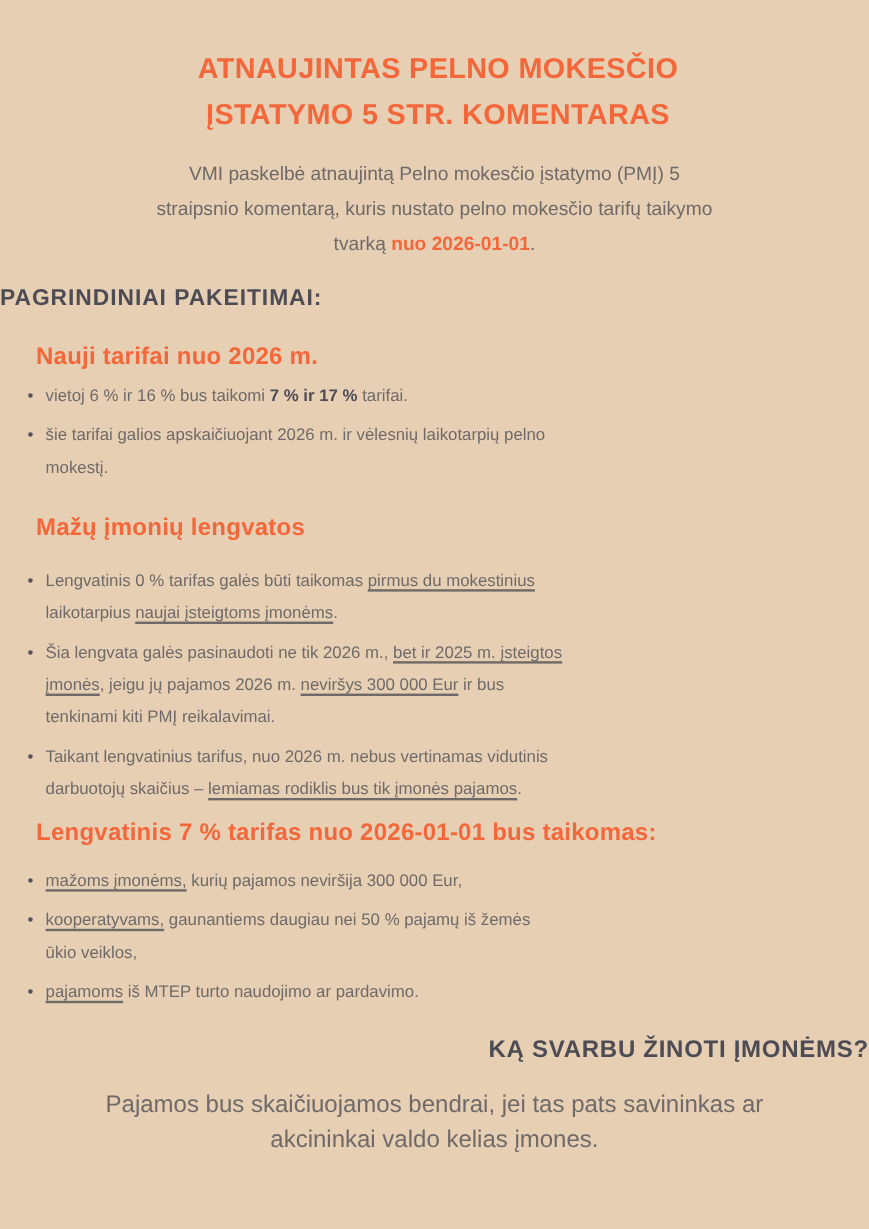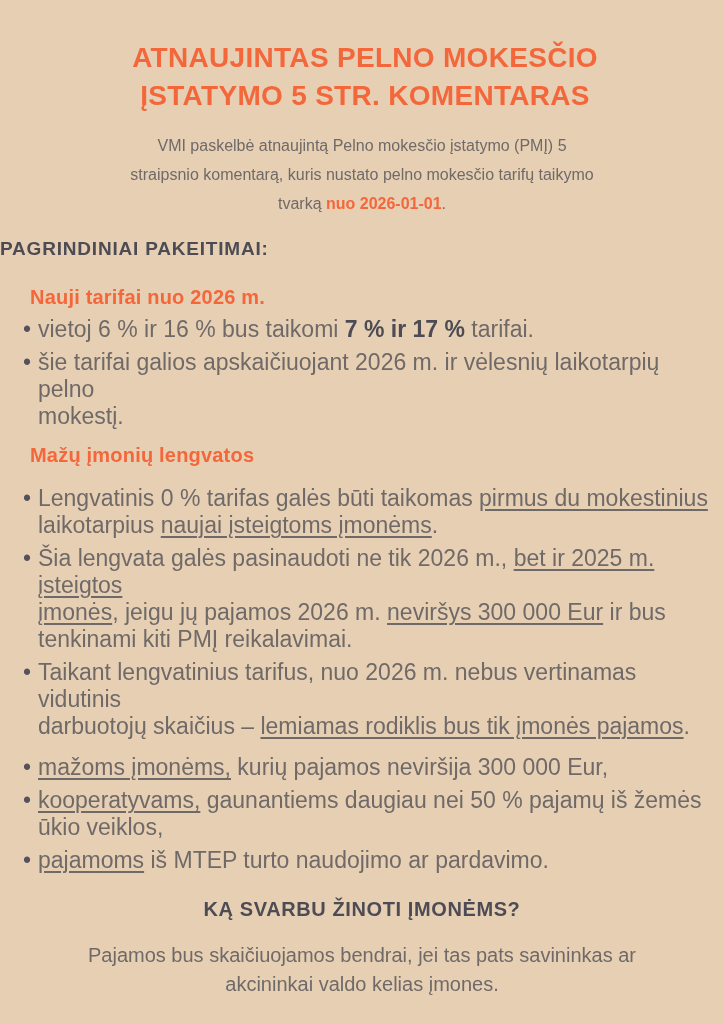--- a/index.html
+++ b/index.html
@@ -24,67 +24,67 @@
   .logo-name{
     font-size:17.5px;letter-spacing:2.6px;color:var(--dark);
     margin-top:3px;font-weight:400;
   }
   .logo-tagline{
     font-size:6.8px;font-weight:700;letter-spacing:1.15px;color:var(--dark);
     margin-top:3px;
   }
   .page-title{
     flex:1;text-align:center;color:var(--accent);font-weight:700;
-    font-size:28px;line-height:38px;letter-spacing:0.3px;
+    font-size:24px;line-height:38px;letter-spacing:0.3px;
     margin-top:27px;white-space:pre-line;
   }
 
   
   .intro{
     text-align:center;font-size:16px;line-height:29px;color:var(--body);
     margin:16px 12px 0;white-space:pre-line;
   }
   .main-heading{
     color:var(--dark);font-weight:700;font-size:19px;
     letter-spacing:0.8px;margin-top:20px;
   }
 
   
   .section-heading{
     color:var(--accent);font-size:20px;font-weight:700;margin-left:30px;
     letter-spacing:0.2px;
   }
   .sec-1{margin-top:26px;}
   .sec-1 ul{margin-top:7px;}
-  .sec-2{margin-top:14px;}
+  .sec-2{margin-top:26px;}
   .sec-2 ul{margin-top:18px;}
   .sec-3{margin-top:12px;}
   .sec-3 ul{margin-top:14px;}
   ul{
     list-style:none;margin:0 8px 0 22px;
-    font-size:23px;line-height:27px;color:var(--body);
+    font-size:14px;line-height:27px;color:var(--body);
   }
   li{
     position:relative;padding-left:16px;margin-bottom:6px;white-space:pre-line;
   }
   li::before{
     content:"•";position:absolute;left:1px;top:0;color:#55525B;
   }
 
   
   .seg-bold{font-weight:700;color:var(--dark);}
   .seg-underline{
     text-decoration:underline;text-underline-offset:3px;
     text-decoration-thickness:1.5px;
   }
   .seg-orange-bold{color:var(--accent);font-weight:700;}
 
   
   .footer-heading{
-    text-align:center;color:var(--dark);font-weight:700;font-size:20px;
+    text-align:right;color:var(--dark);font-weight:700;font-size:20px;
     letter-spacing:0.6px;margin-top:24px;
   }
   .footer-text{
     text-align:center;font-size:20px;line-height:29px;color:var(--body);
     margin:20px 12px 0;white-space:pre-line;
   }
 </style>
 </head>
 <body>
 
@@ -117,20 +117,21 @@
 laikotarpius </span><span class="seg-underline">naujai įsteigtoms įmonėms</span><span>.</span></li>
       <li><span>Šia lengvata galės pasinaudoti ne tik 2026 m., </span><span class="seg-underline">bet ir 2025 m. įsteigtos
 įmonės</span><span>, jeigu jų pajamos 2026 m. </span><span class="seg-underline">neviršys 300 000 Eur</span><span> ir bus
 tenkinami kiti PMĮ reikalavimai.</span></li>
       <li><span>Taikant lengvatinius tarifus, nuo 2026 m. nebus vertinamas vidutinis
 darbuotojų skaičius – </span><span class="seg-underline">lemiamas rodiklis bus tik įmonės pajamos</span><span>.</span></li>
     </ul>
   </section>
 
   <section class="sec-3">
+    <h3 class="section-heading">Lengvatinis 7 % tarifas nuo 2026-01-01 bus taikomas:</h3>
     <ul>
       <li><span class="seg-underline">mažoms įmonėms,</span><span> kurių pajamos neviršija 300 000 Eur,</span></li>
       <li><span class="seg-underline">kooperatyvams,</span><span> gaunantiems daugiau nei 50 % pajamų iš žemės
 ūkio veiklos,</span></li>
       <li><span class="seg-underline">pajamoms</span><span> iš MTEP turto naudojimo ar pardavimo.</span></li>
     </ul>
   </section>
 
   <h2 class="footer-heading">KĄ SVARBU ŽINOTI ĮMONĖMS?</h2>
   <p class="footer-text">Pajamos bus skaičiuojamos bendrai, jei tas pats savininkas ar

